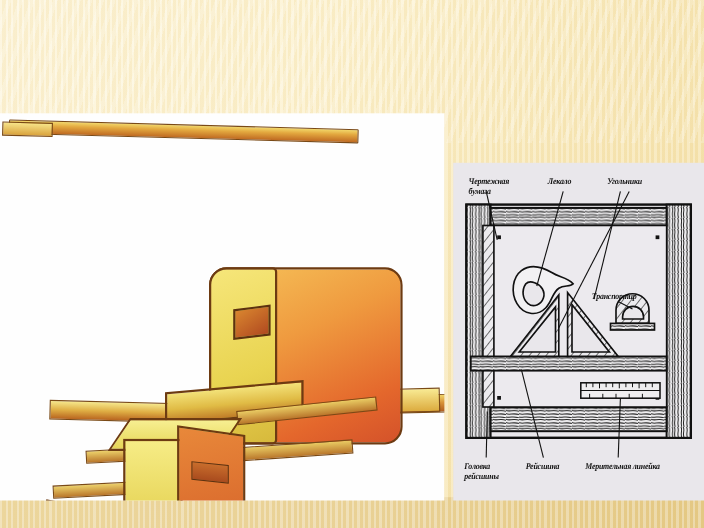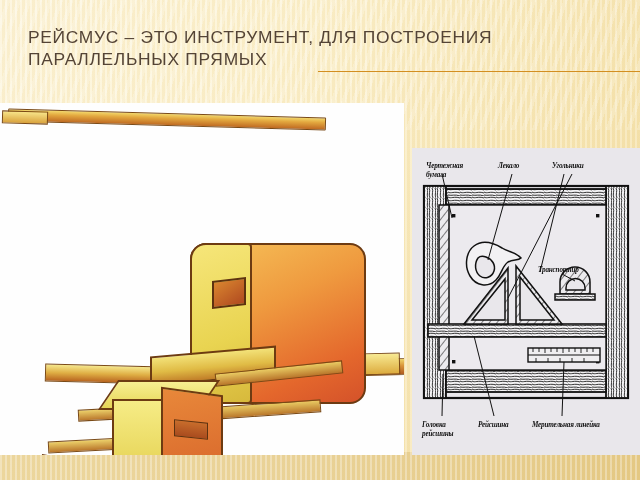--- a/index.html
+++ b/index.html
@@ -195,24 +195,20 @@
 </head>
 <body>
 
 <div class="slide">
 
   <div class="bg-base"></div>
   <div class="bg-stripes"></div>
   <div class="bg-diag"></div>
   <div class="bg-bottom-band"></div>
 
-  <div class="title-wrap">
-    <div class="title-rule"></div>
-    <h1 class="title">Рейсмус – это  инструмент, для  построения параллельных  прямых</h1>
-  </div>
 
   <div class="photo-left">
 
     <div class="rod f1-beam">
         <i></i>
       </div>
     <div class="f1-beam-tip"></div>
 
     <div class="f1-rodR"></div>
     <div class="f1-rodR-tip"></div>

